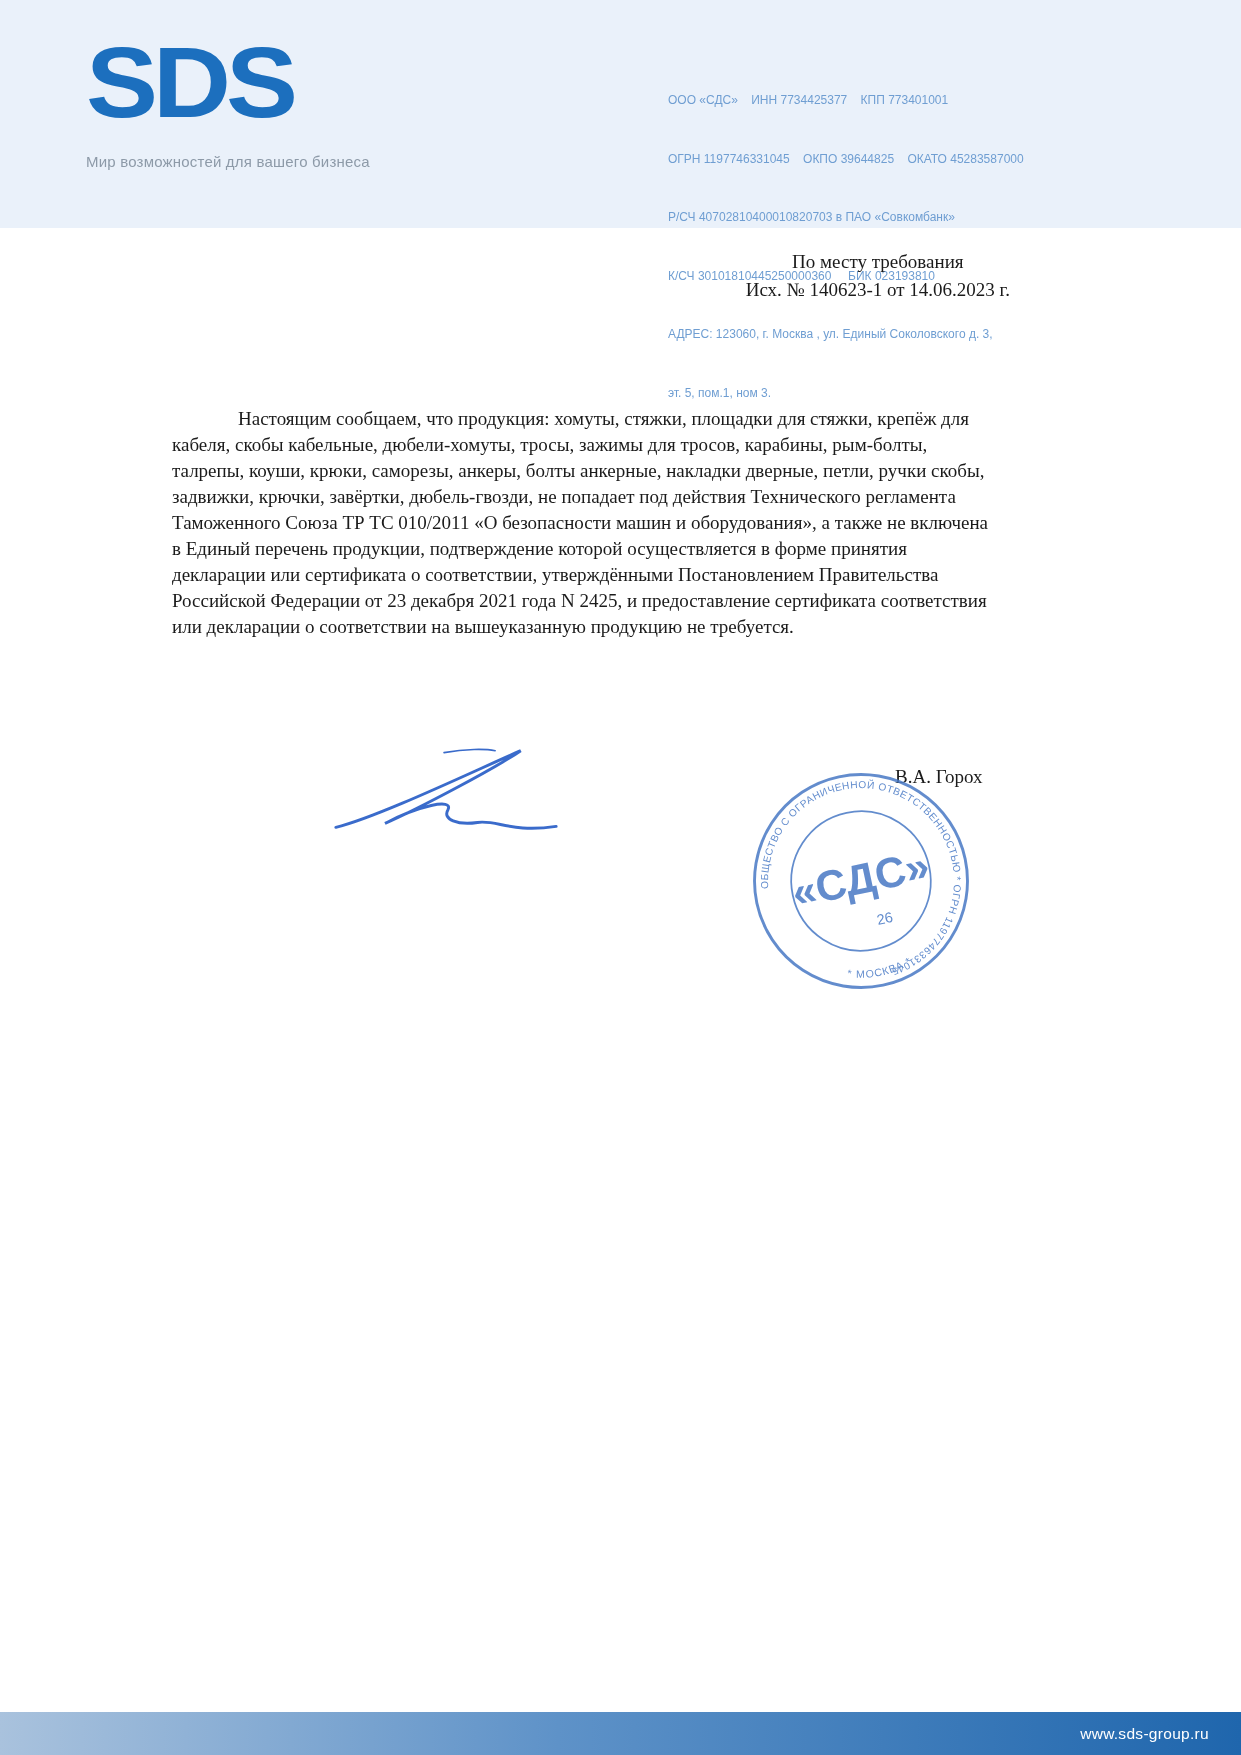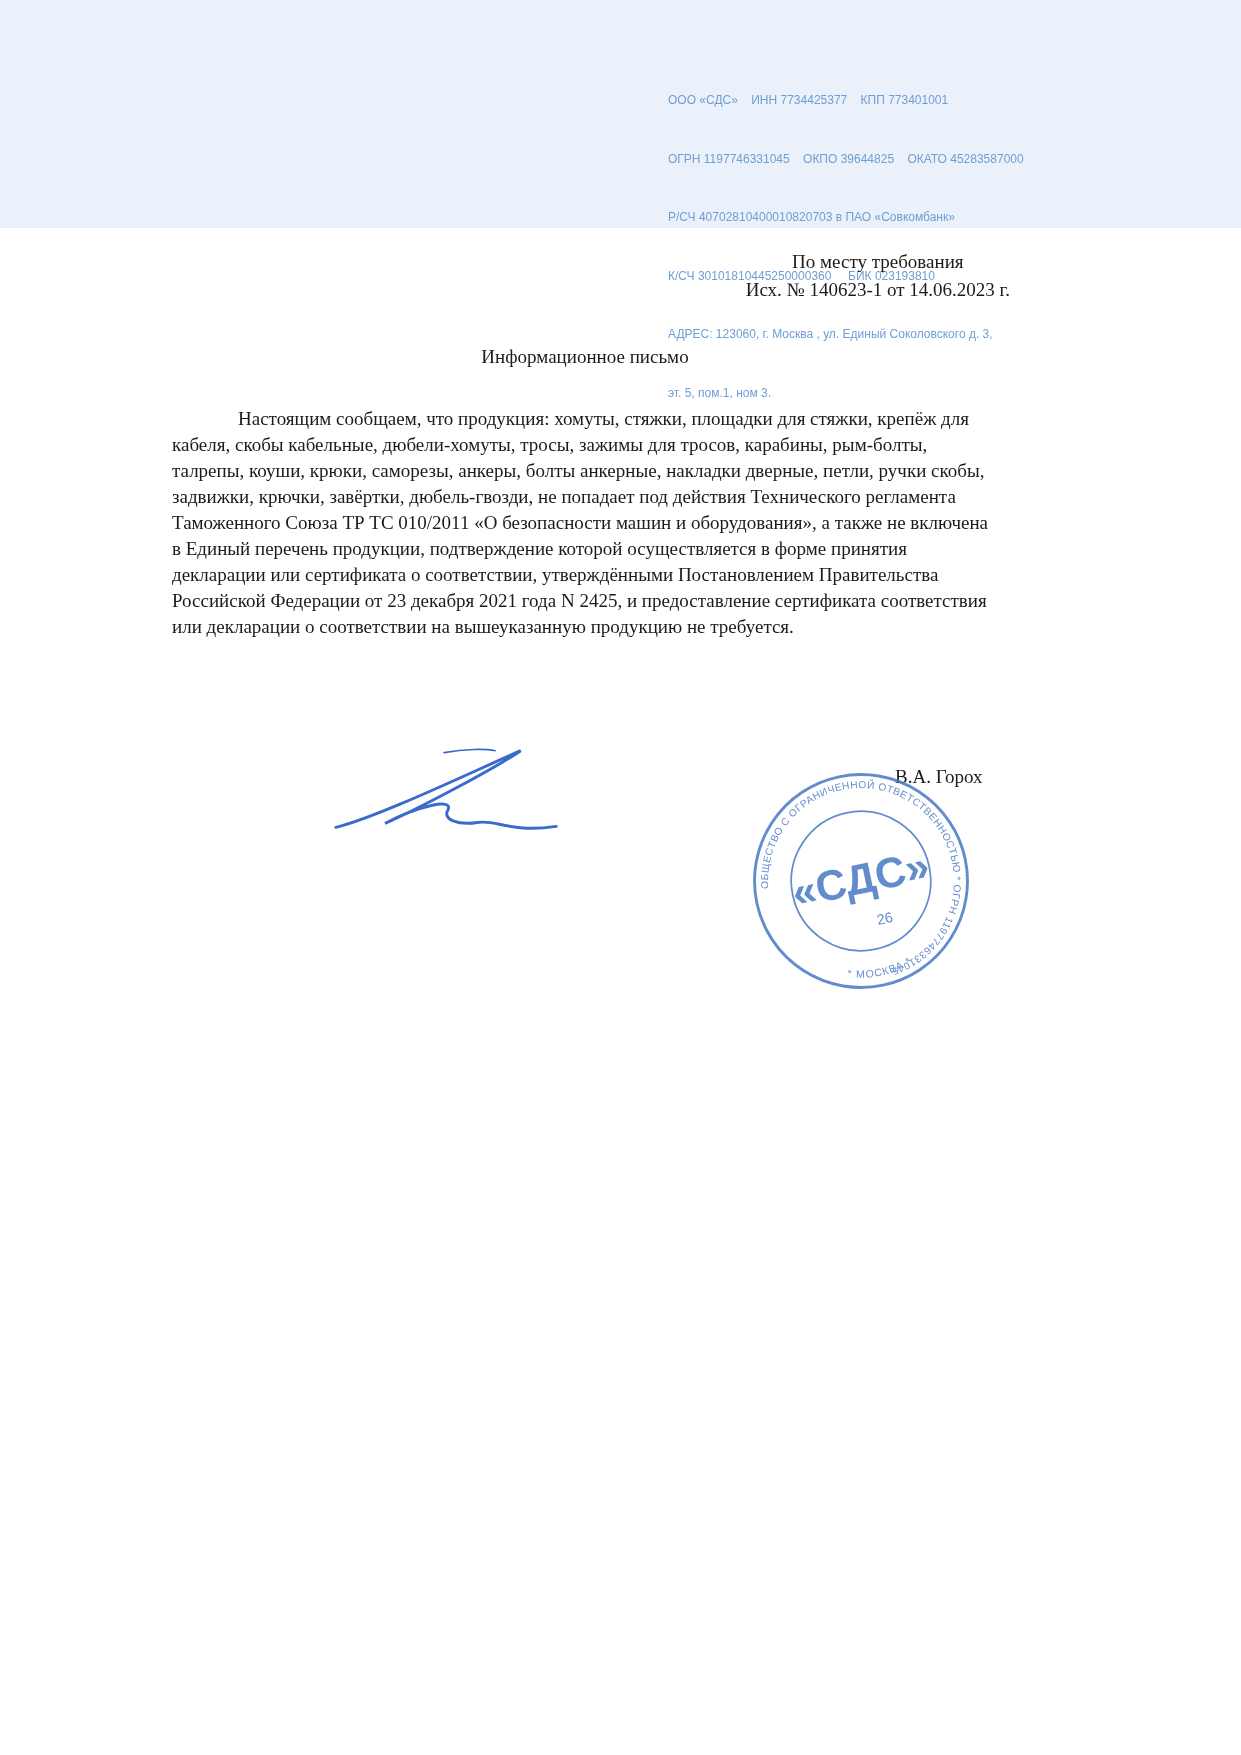--- a/index.html
+++ b/index.html
@@ -98,37 +98,40 @@
     box-sizing:border-box;
     letter-spacing:0.3px;
   }
 </style>
 </head>
 <body>
 
 <div class="page">
 
   <header class="letterhead">
+    <div class="logo-block">
+      <div class="logo">SDS</div>
+      <div class="tagline">Мир возможностей для вашего бизнеса</div>
+    </div>
     <div class="company-details">
       <div>ООО «СДС»    ИНН 7734425377    КПП 773401001</div>
       <div>ОГРН 1197746331045    ОКПО 39644825    ОКАТО 45283587000</div>
       <div>Р/СЧ 40702810400010820703 в ПАО «Совкомбанк»</div>
       <div>К/СЧ 30101810445250000360     БИК 023193810</div>
       <div>АДРЕС: 123060, г. Москва , ул. Единый Соколовского д. 3,</div>
       <div>эт. 5, пом.1, ном 3.</div>
     </div>
   </header>
 
   <main class="content">
     <div class="recipient-block">
       <div>По месту требования</div>
       <div>Исх. № 140623-1 от 14.06.2023 г.</div>
     </div>
 
-    <h1 class="title">Информационное письмо</h1>
 
     <div class="paras">
       <p class="para indent">Настоящим сообщаем, что продукция: хомуты, стяжки, площадки для стяжки, крепёж для кабеля, скобы кабельные, дюбели-хомуты, тросы, зажимы для тросов, карабины, рым-болты, талрепы, коуши, крюки, саморезы, анкеры, болты анкерные, накладки дверные, петли, ручки скобы, задвижки, крючки, завёртки, дюбель-гвозди, не попадает под действия Технического регламента Таможенного Союза ТР ТС 010/2011 «О безопасности машин и оборудования», а также не включена в Единый перечень продукции, подтверждение которой осуществляется в форме принятия декларации или сертификата о соответствии, утверждёнными Постановлением Правительства Российской Федерации от 23 декабря 2021 года N 2425, и предоставление сертификата соответствия или декларации о соответствии на вышеуказанную продукцию не требуется.</p>
     </div>
 
 
     <svg class="signature" viewBox="0 0 240 100" xmlns="http://www.w3.org/2000/svg">
       <g fill="none" stroke="#2f63c8" stroke-width="3" stroke-linecap="round" opacity="0.95">
         <path d="M8 88 C 50 78, 150 30, 196 10 C 170 28, 90 70, 58 84 C 92 66, 128 58, 122 70 C 116 80, 132 86, 152 83 C 172 80, 186 94, 232 87"></path>
         <path d="M118 12 C 140 8, 160 8, 170 10" stroke-width="1.6"></path>
@@ -150,14 +153,17 @@
         <textPath xlink:href="#arcOuter" href="#arcOuter" startOffset="2%">ОБЩЕСТВО С ОГРАНИЧЕННОЙ ОТВЕТСТВЕННОСТЬЮ * ОГРН 1197746331045</textPath>
       </text>
       <text font-size="11" letter-spacing="1" text-anchor="middle">
         <textPath xlink:href="#arcBottom" href="#arcBottom" startOffset="50%">*  МОСКВА  *</textPath>
       </text>
       <text y="13" font-size="44" font-weight="bold" text-anchor="middle">«СДС»</text>
       <text x="16" y="48" font-size="15" text-anchor="middle">26</text>
     </g>
   </svg>
 
+  <footer class="footer-bar">
+    <span>www.sds-group.ru</span>
+  </footer>
 
 </div>
 
 </body></html>

